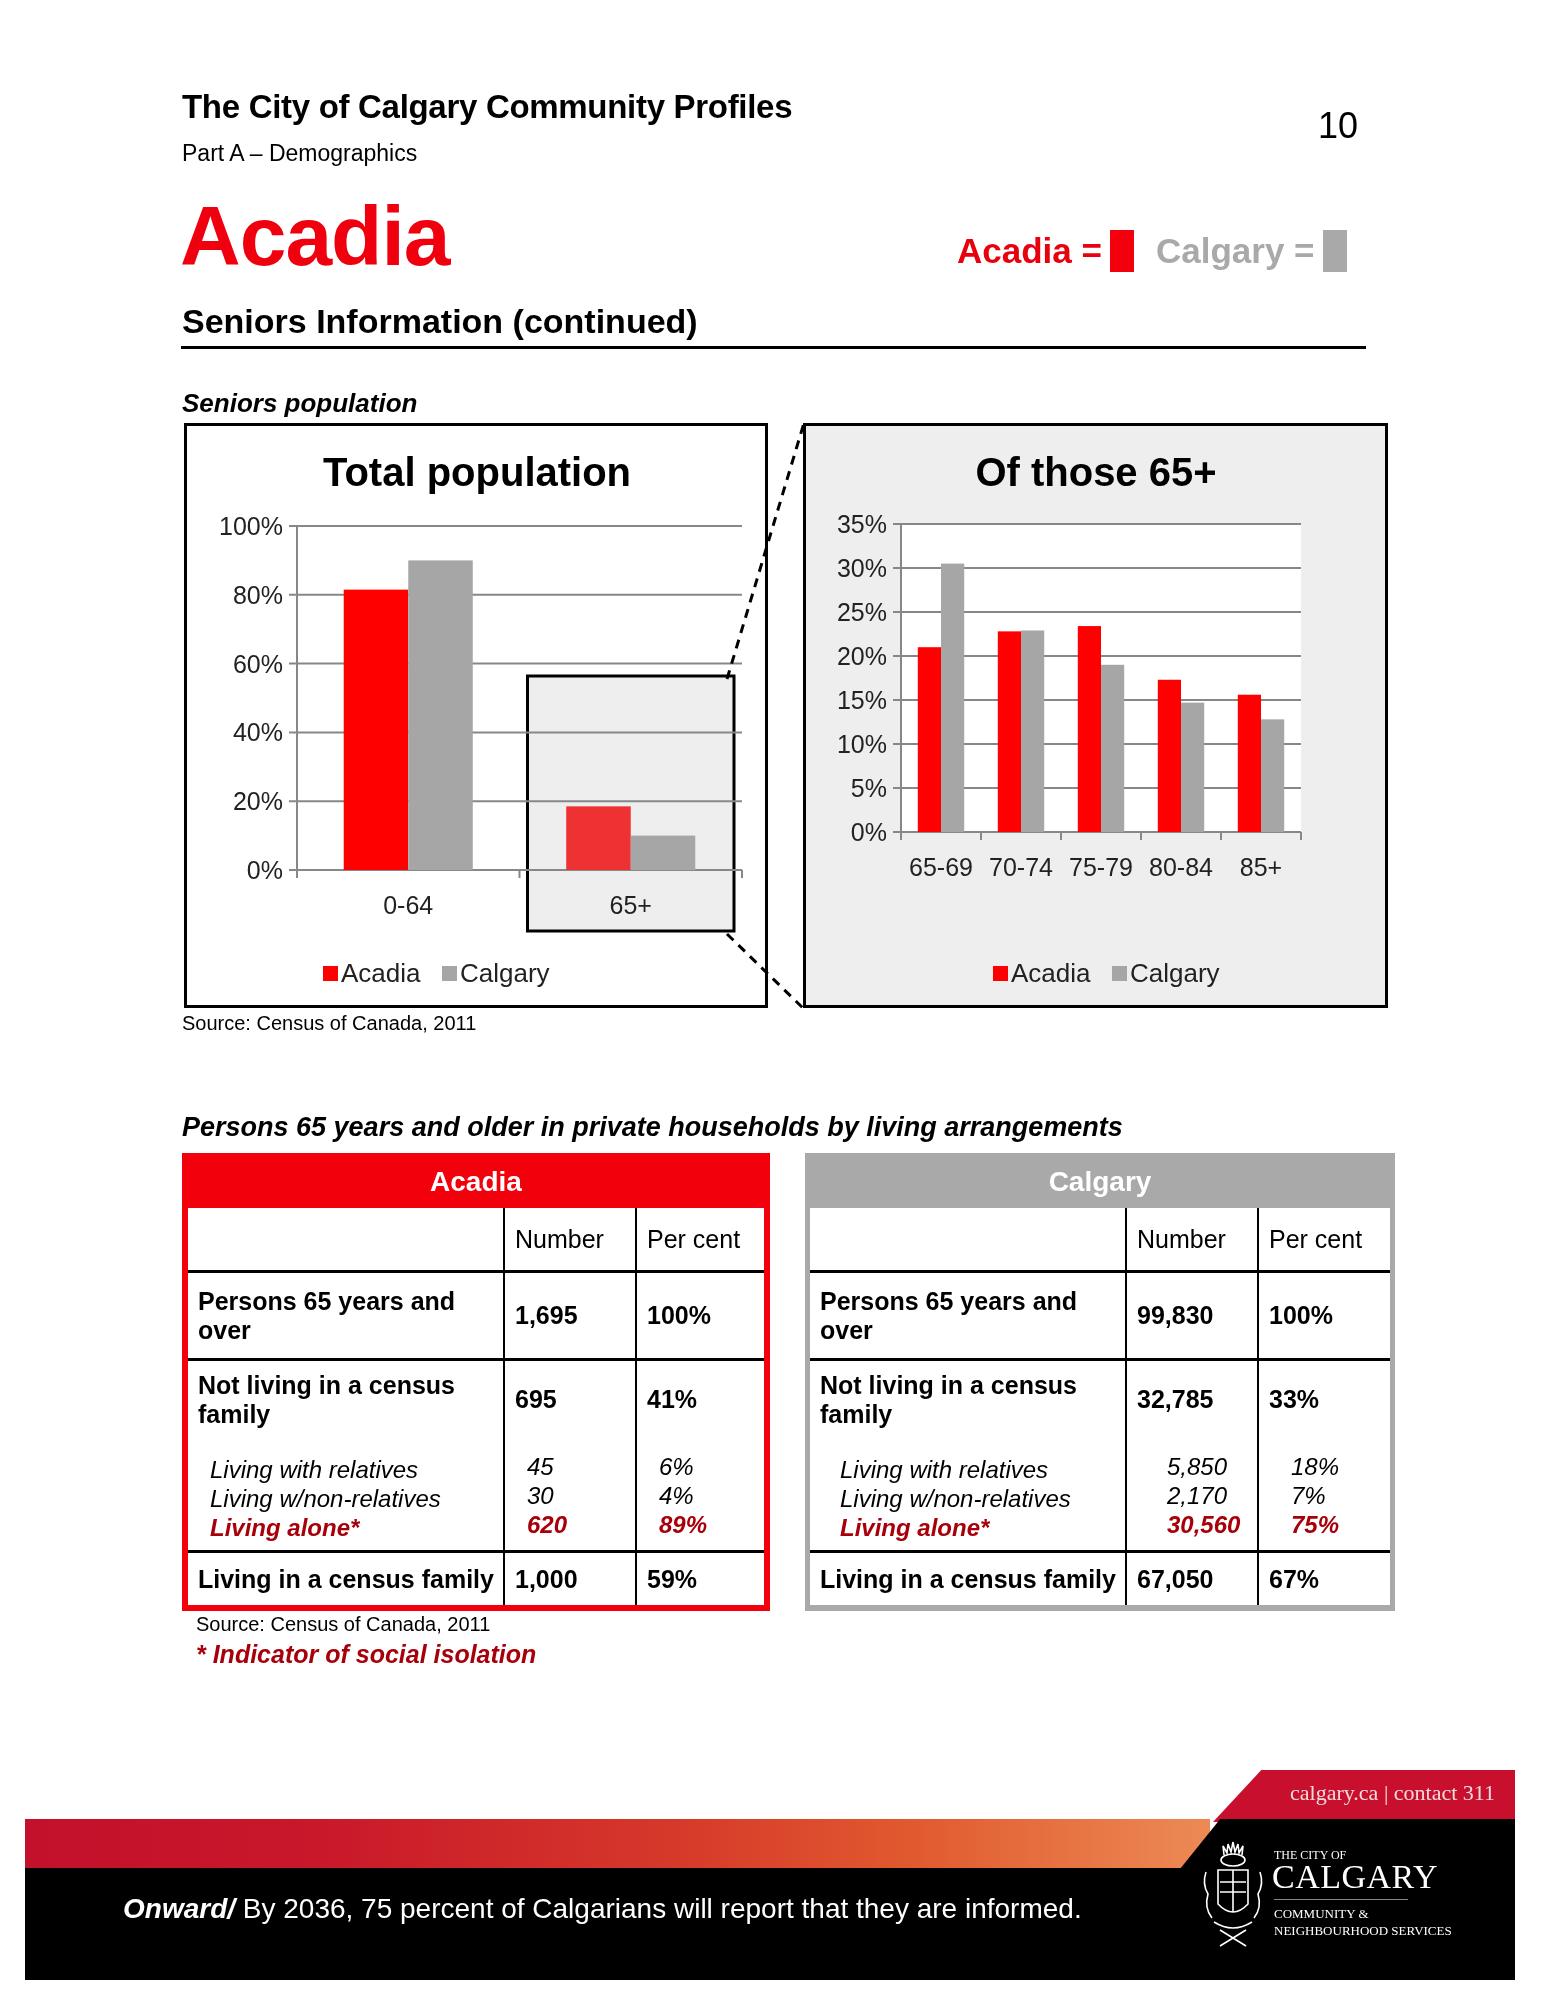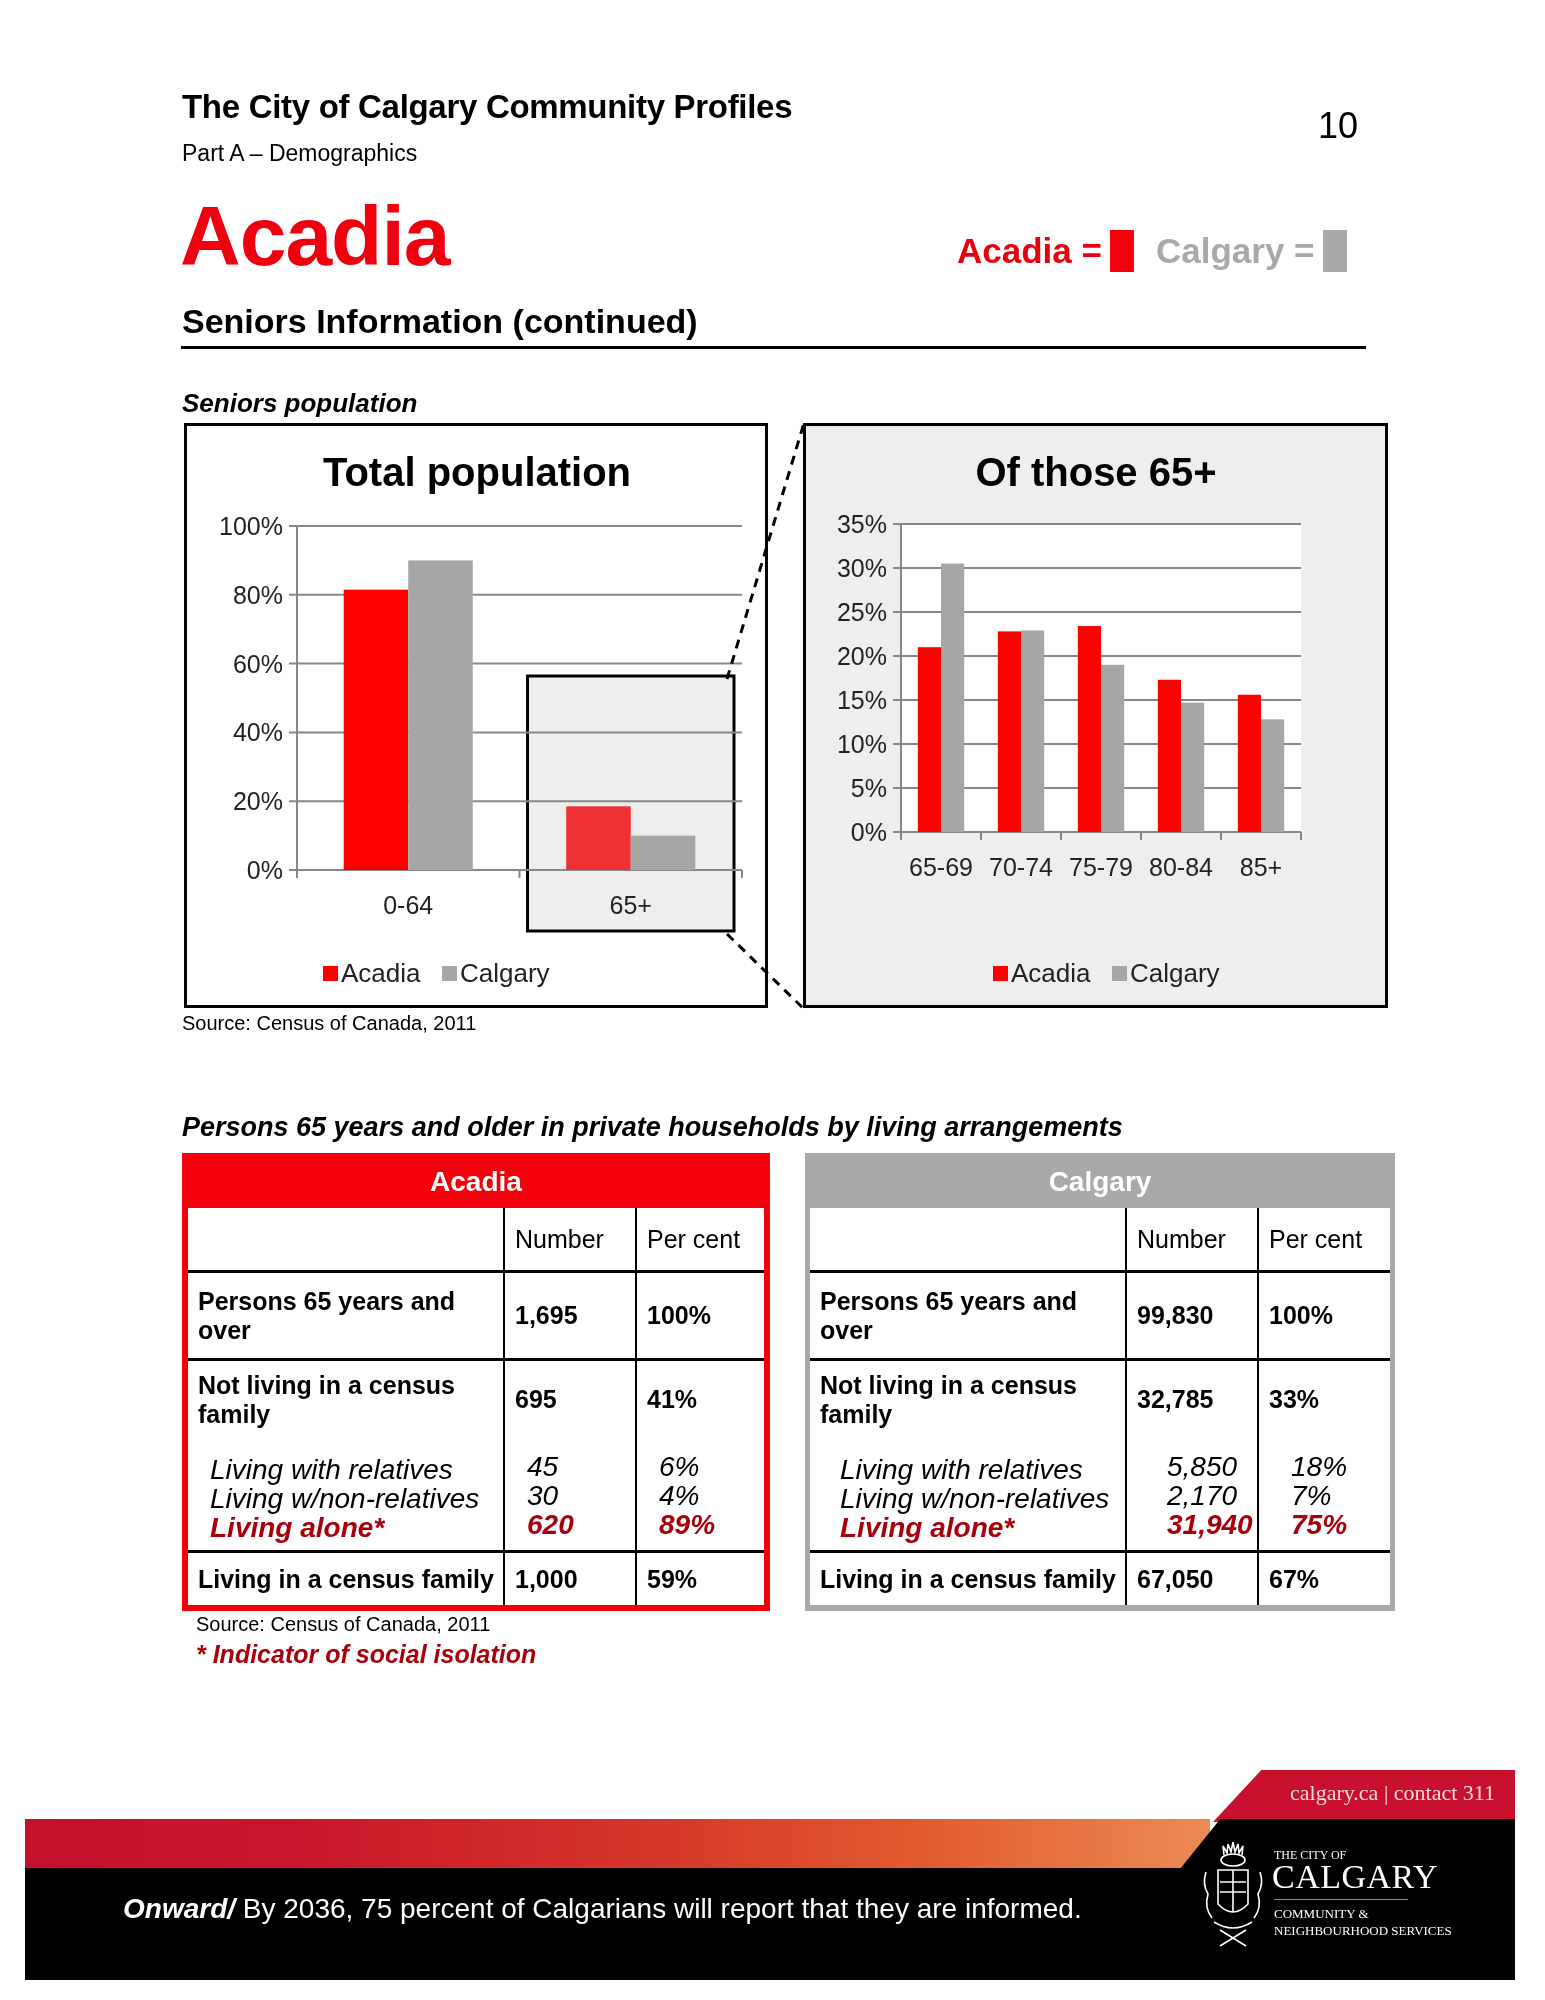--- a/index.html
+++ b/index.html
@@ -27,21 +27,21 @@
   #tbl-calgary { left:805px; top:1153px; width:590px; height:458px; background:#a9a9a9; padding:0 5px 6px 5px; }
   .tbl-head { height:55px; line-height:58px; text-align:center; color:#fff; font-weight:bold; font-size:28px; }
   .tbl table { border-collapse:collapse; background:#fff; width:100%; height:397px; }
   .tbl td { border-right:2px solid #000000; border-bottom:3px solid #000; font-size:25px; vertical-align:middle; padding:0 0 0 10px; }
   .tbl td:last-child { border-right:none; }
   .tbl tr:last-child td { border-bottom:none; }
   .tbl .c1 { width:305px; }
   .tbl .c2 { width:120px; }
   .hdr td { height:62px; }
   .b { font-weight:bold; }
-  .sub { font-style:italic; font-size:28px; line-height:29px; }
+  .sub { font-style:italic; font-size:24px; line-height:29px; }
   .sub .alone { color:#a8000a; font-weight:bold; }
   .subrows td { vertical-align:top; }
   #source2 { left:196px; top:1613px; font-size:20px; }
   #isolation { left:196px; top:1640px; font-size:25px; font-weight:bold; font-style:italic; color:#a8000a; }
   
   #footer-tab { left:1213px; top:1770px; width:302px; height:52px; background:#c8102e; clip-path:polygon(16% 0,100% 0,100% 100%,0 100%); }
   #footer-tab-text { left:1240px; top:1780px; width:275px; text-align:right; padding-right:20px; box-sizing:border-box; font-family:"Liberation Serif", serif; font-size:22px; color:#f3dcdc; }
   #footer-band { left:25px; top:1819px; width:1185px; height:50px; background:linear-gradient(90deg,#c3102c 0%,#c9182a 25%,#d6392a 55%,#e15a2f 75%,#ec8a55 100%); }
   #footer-black { left:25px; top:1868px; width:1490px; height:112px; background:#000; }
   #footer-black-top { left:1180px; top:1819px; width:335px; height:50px; background:#000; clip-path:polygon(12% 0,100% 0,100% 100%,0 100%); }
@@ -233,21 +233,21 @@
           <div>Living with relatives</div>
           <div>Living w/non-relatives</div>
           <div class="alone">Living alone*</div>
         </div>
       </td>
       <td>
         <div class="b" style="margin-top:24px">32,785</div>
         <div class="sub" style="margin-top:38px;padding-left:30px">
           <div>5,850</div>
           <div>2,170</div>
-          <div class="alone">31,940</div>
+          <div class="alone">30,560</div>
         </div>
       </td>
       <td>
         <div class="b" style="margin-top:24px">33%</div>
         <div class="sub" style="margin-top:38px;padding-left:22px">
           <div>18%</div>
           <div>7%</div>
           <div class="alone">75%</div>
         </div>
       </td>

